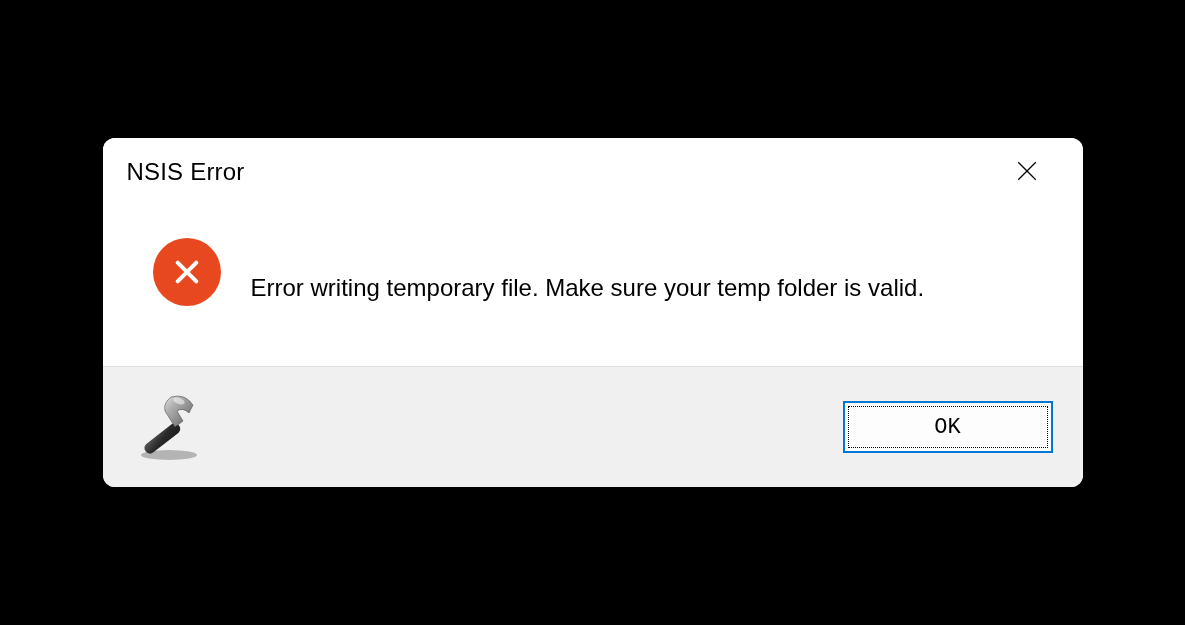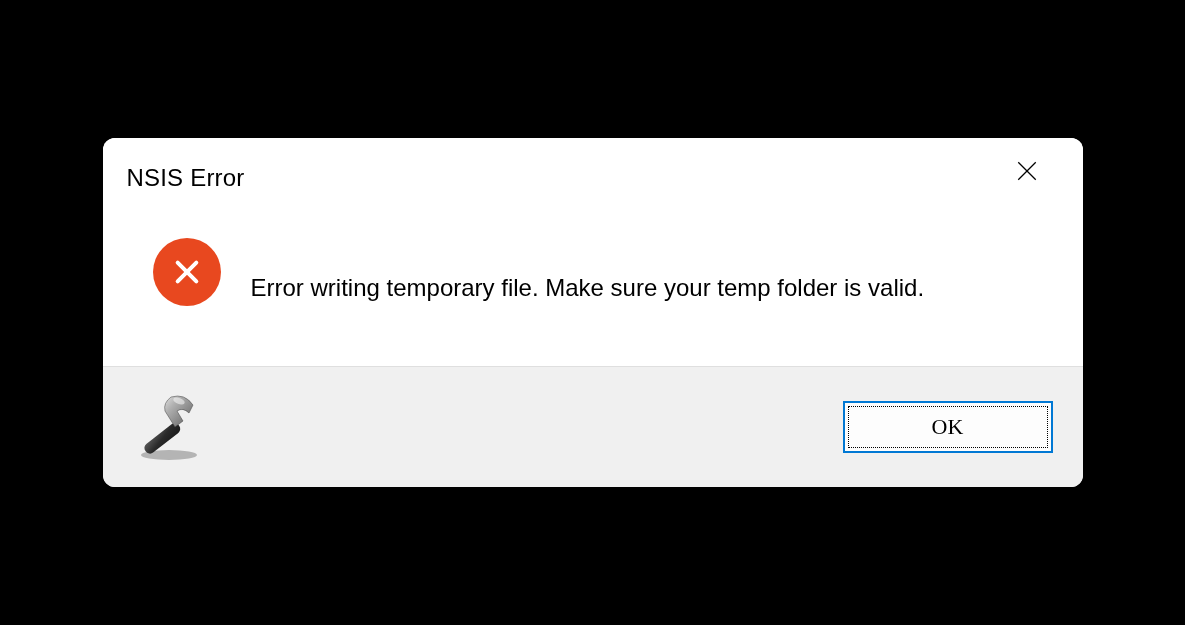--- a/index.html
+++ b/index.html
@@ -23,21 +23,21 @@
       width: 980px;
       background: #ffffff;
       border-radius: 12px;
       box-shadow: 0 8px 32px rgba(0,0,0,0.5);
       overflow: hidden;
       position: relative;
     }
     
     .titlebar {
       display: flex;
-      align-items: flex-end;
+      align-items: center;
       justify-content: space-between;
       padding: 14px 36px 6px 24px;
       background: #ffffff;
     }
     
     .title-text {
       font-size: 24px;
       font-weight: 400;
       color: #000000;
       letter-spacing: 0.2px;
@@ -109,21 +109,21 @@
     }
     
     .ok-button {
       width: 210px;
       height: 52px;
       background: #fdfdfd;
       border: 2px solid #0078d4;
       outline: 1px dotted #000000;
       outline-offset: -6px;
       font-size: 22px;
-      font-family: Liberation Serif, serif;
+      font-family: Liberation Mono, monospace;
       color: #000000;
       cursor: pointer;
       display: flex;
       align-items: center;
       justify-content: center;
     }
   </style>
 </head>
 <body>
 

